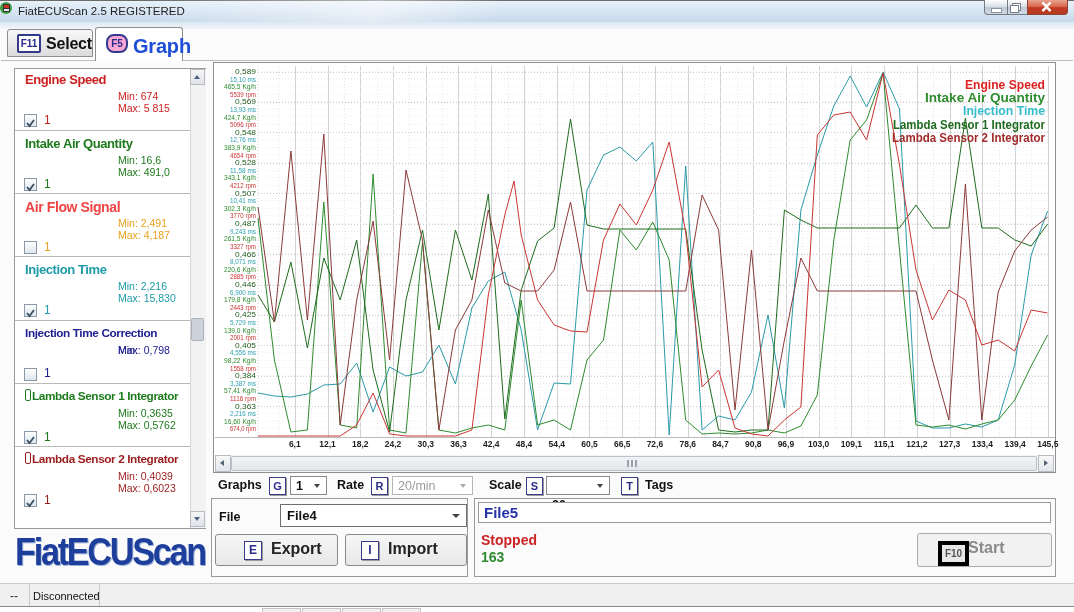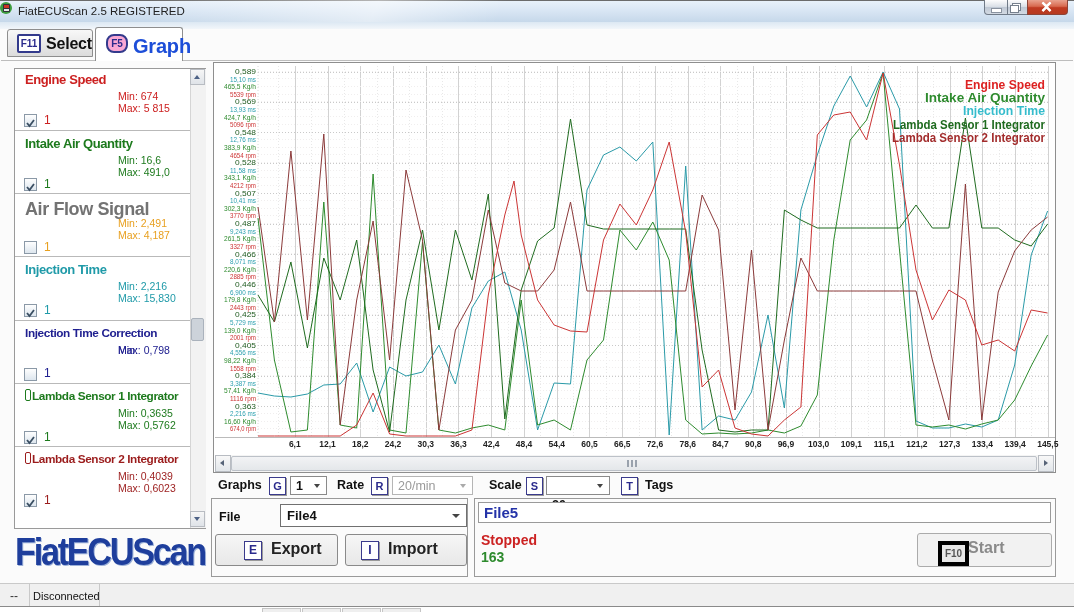--- a/index.html
+++ b/index.html
@@ -43,21 +43,21 @@
     </svg></div>
 <div style="position:absolute;left:44px;top:113px;font-size:12px;color:#cc2020">1</div>
 <div style="position:absolute;left:25px;top:136px;width:176px;font-size:13px;font-weight:bold;color:#1d7a1d;letter-spacing:-0.4px;white-space:nowrap">Intake Air Quantity</div>
 <div style="position:absolute;left:118px;top:154px;font-size:10.5px;color:#1d7a1d">Min: 16,6</div>
 <div style="position:absolute;left:118px;top:166px;font-size:10.5px;color:#1d7a1d">Max: 491,0</div>
 <div style="position:absolute;left:24px;top:178px;width:13px;height:13px;background:linear-gradient(180deg,#fefefe,#dde6ee);border:1px solid #8b99a7;box-sizing:border-box"><svg width="11" height="11">
       <path d="M2 5 L4.5 8 L9 2" fill="none" stroke="#3b4f63" stroke-width="1.8"></path>
     </svg></div>
 <div style="position:absolute;left:44px;top:177px;font-size:12px;color:#1d7a1d">1</div>
 <div style="position:absolute;left:15px;top:130px;width:175px;height:1px;background:#b9b9b9"></div>
-<div style="position:absolute;left:25px;top:199px;width:176px;font-size:18px;font-weight:bold;color:#737373;letter-spacing:-0.4px;white-space:nowrap">Air Flow Signal</div>
+<div style="position:absolute;left:25px;top:199px;width:176px;font-size:14px;font-weight:bold;color:#ef4444;letter-spacing:-0.4px;white-space:nowrap">Air Flow Signal</div>
 <div style="position:absolute;left:118px;top:217px;font-size:10.5px;color:#e8a020">Min: 2,491</div>
 <div style="position:absolute;left:118px;top:229px;font-size:10.5px;color:#e8a020">Max: 4,187</div>
 <div style="position:absolute;left:24px;top:241px;width:13px;height:13px;background:linear-gradient(180deg,#fefefe,#dde6ee);border:1px solid #8b99a7;box-sizing:border-box"></div>
 <div style="position:absolute;left:44px;top:240px;font-size:12px;color:#e8a020">1</div>
 <div style="position:absolute;left:15px;top:193px;width:175px;height:1px;background:#b9b9b9"></div>
 <div style="position:absolute;left:25px;top:262px;width:176px;font-size:13px;font-weight:bold;color:#1f9aa8;letter-spacing:-0.4px;white-space:nowrap">Injection Time</div>
 <div style="position:absolute;left:118px;top:280px;font-size:10.5px;color:#1f9aa8">Min: 2,216</div>
 <div style="position:absolute;left:118px;top:292px;font-size:10.5px;color:#1f9aa8">Max: 15,830</div>
 <div style="position:absolute;left:24px;top:304px;width:13px;height:13px;background:linear-gradient(180deg,#fefefe,#dde6ee);border:1px solid #8b99a7;box-sizing:border-box"><svg width="11" height="11">
       <path d="M2 5 L4.5 8 L9 2" fill="none" stroke="#3b4f63" stroke-width="1.8"></path>

